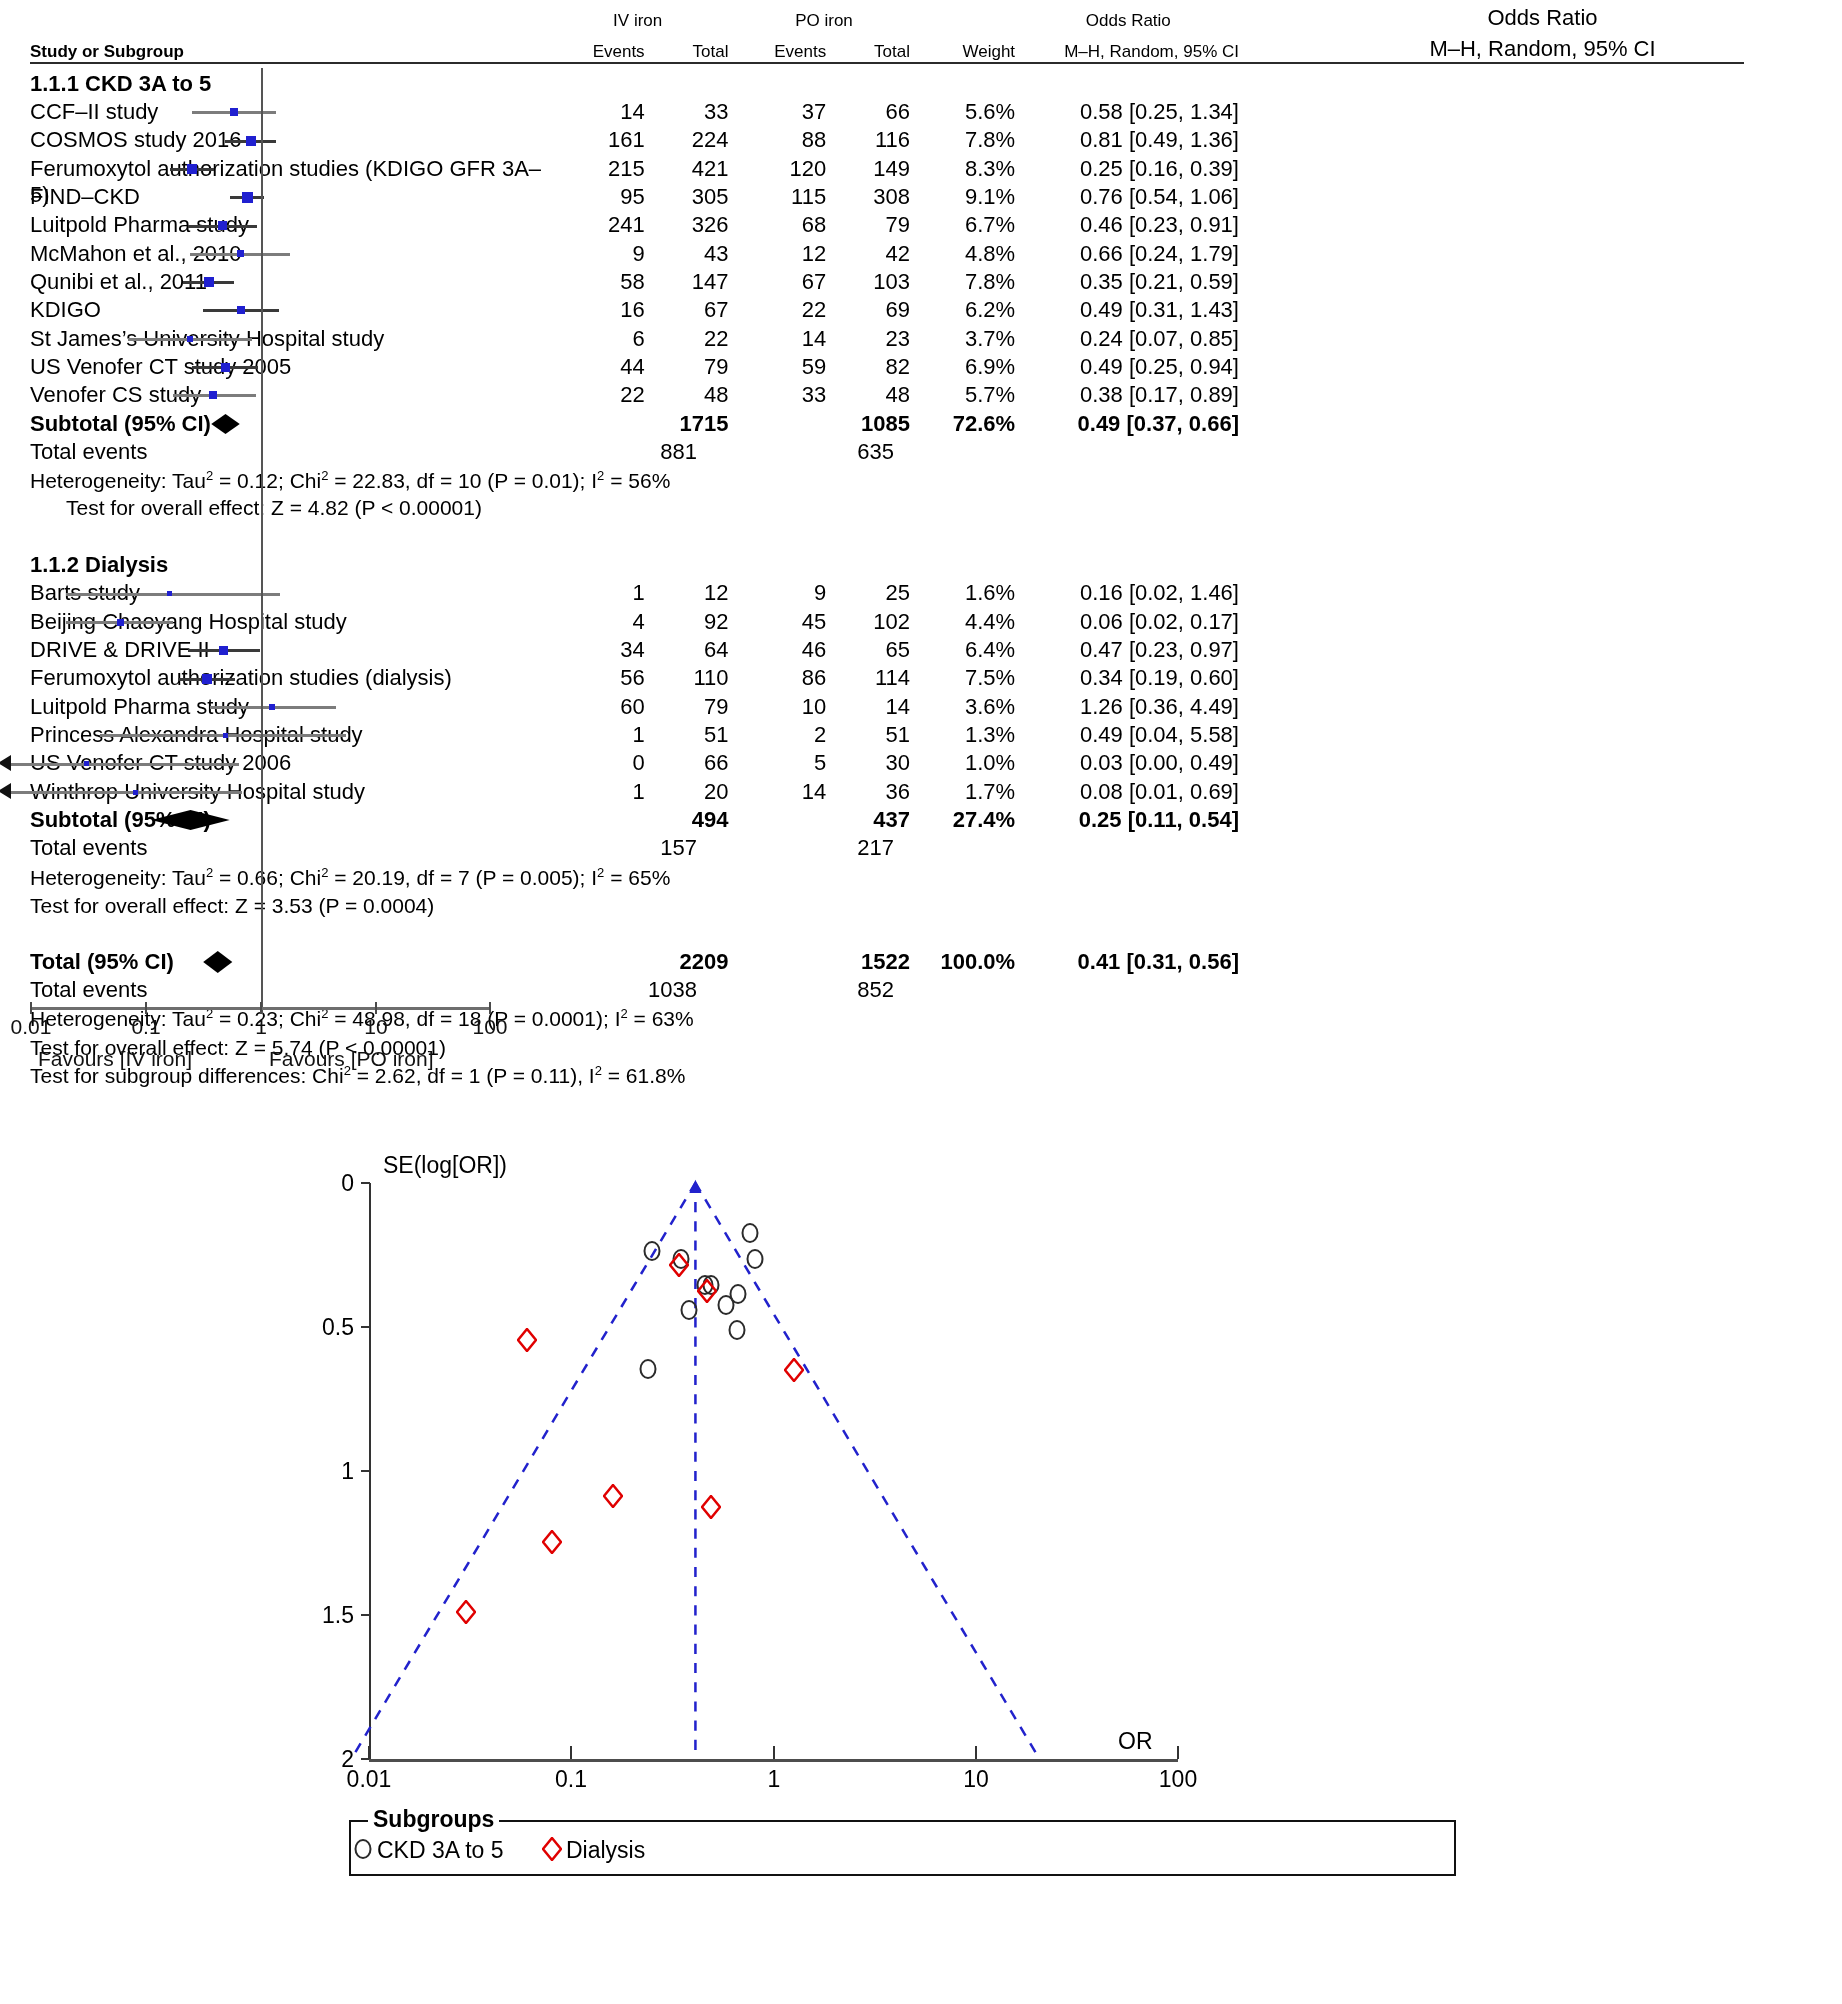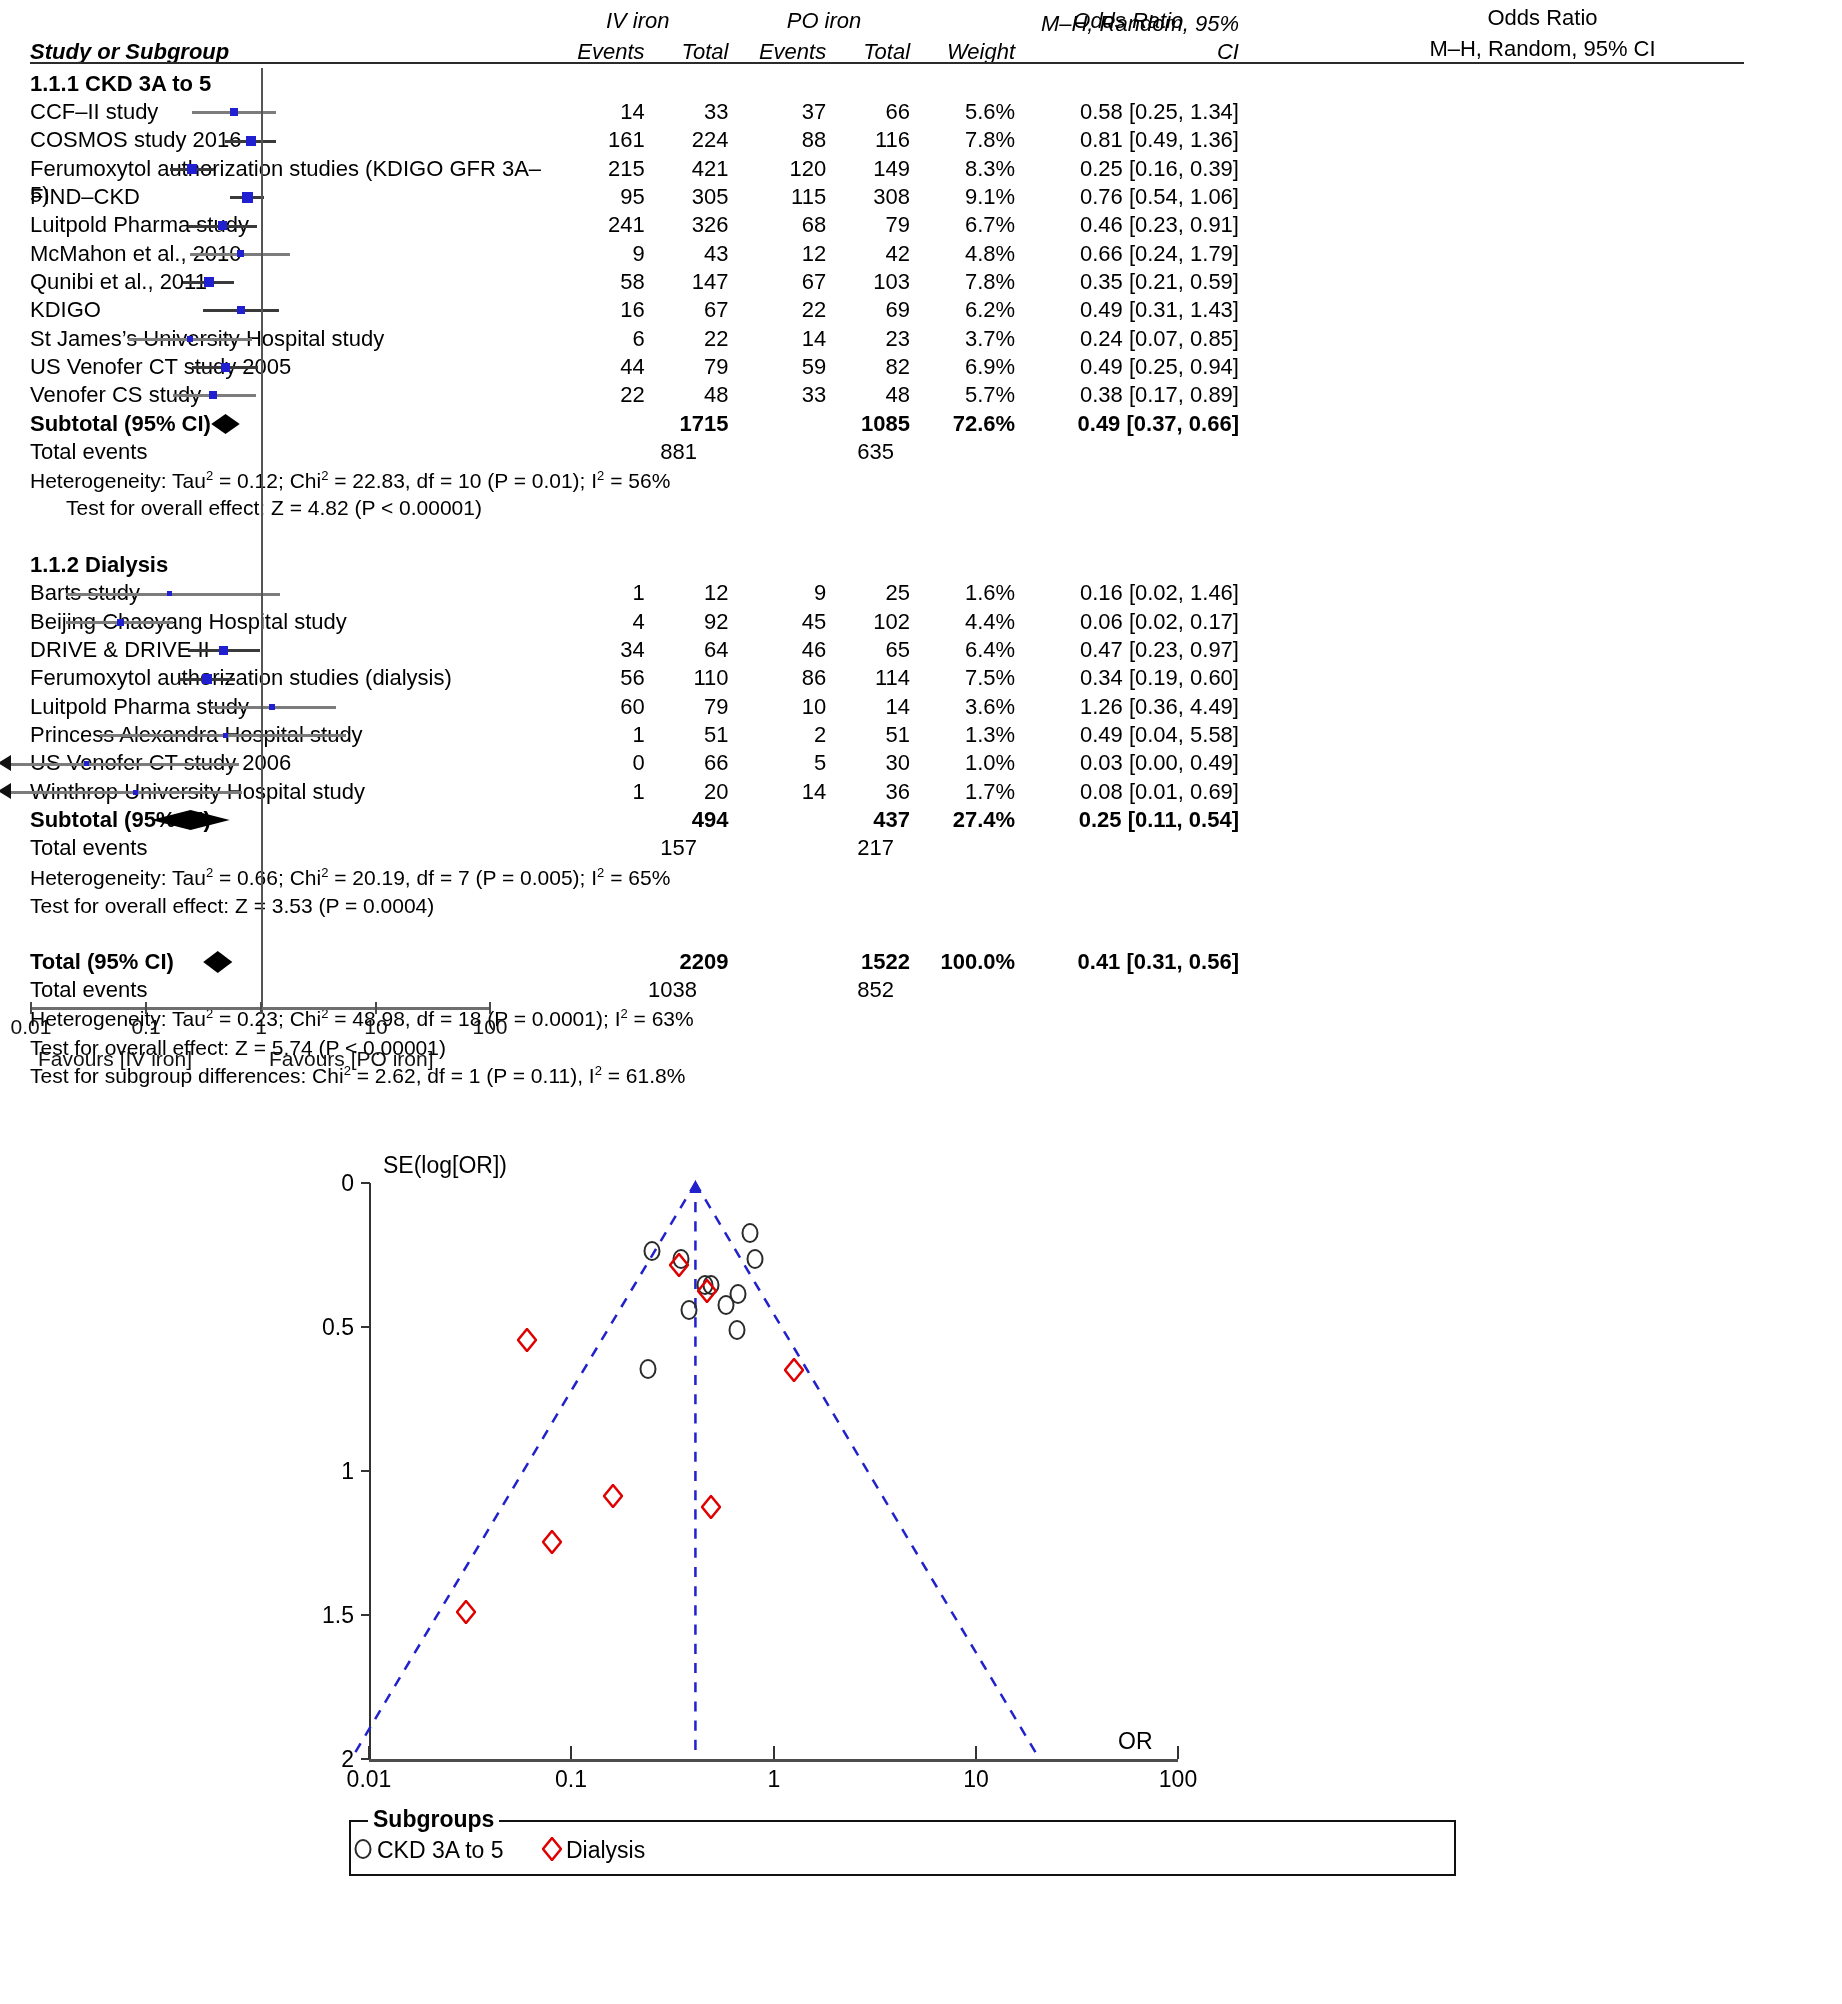--- a/index.html
+++ b/index.html
@@ -1,21 +1,21 @@
 <!DOCTYPE html>
 <html style="font-size:8px"><head>
 <meta charset="utf-8">
 <style>
   html,body{margin:0;padding:0;background:#fff;}
   body{width:1843px;height:2005px;font-family:"Liberation Sans",sans-serif;color:#000;position:relative;}
   .sheet{position:relative;width:1843px;height:2005px;}
 
   
   #forest{position:absolute;left:0;top:0;width:1843px;height:1097px;}
-  .ftable{position:absolute;left:30px;top:5px;width:1214px;font-size:22px;line-height:28px;font-style:italic;}
+  .ftable{position:absolute;left:30px;top:5px;width:1214px;font-size:17px;line-height:28px;}
   .hdr-row{display:flex;align-items:flex-end;height:30px;}
   .hdr-row2{display:flex;align-items:flex-end;height:31px;}
   .c-study{width:561px;text-align:left;}
   .c-num{width:106px;text-align:right;}
   .c-num2{width:91px;text-align:right;}
   .c-w{width:114px;text-align:right;}
   .c-or{width:243px;text-align:right;padding-right:5px;}
   .hdr-sep{position:absolute;left:30px;top:62px;width:1714px;height:0;border-top:2px solid #2b2b2b;}
   .row{display:flex;height:28px;align-items:baseline;}
   .sub-head{font-weight:bold;}

